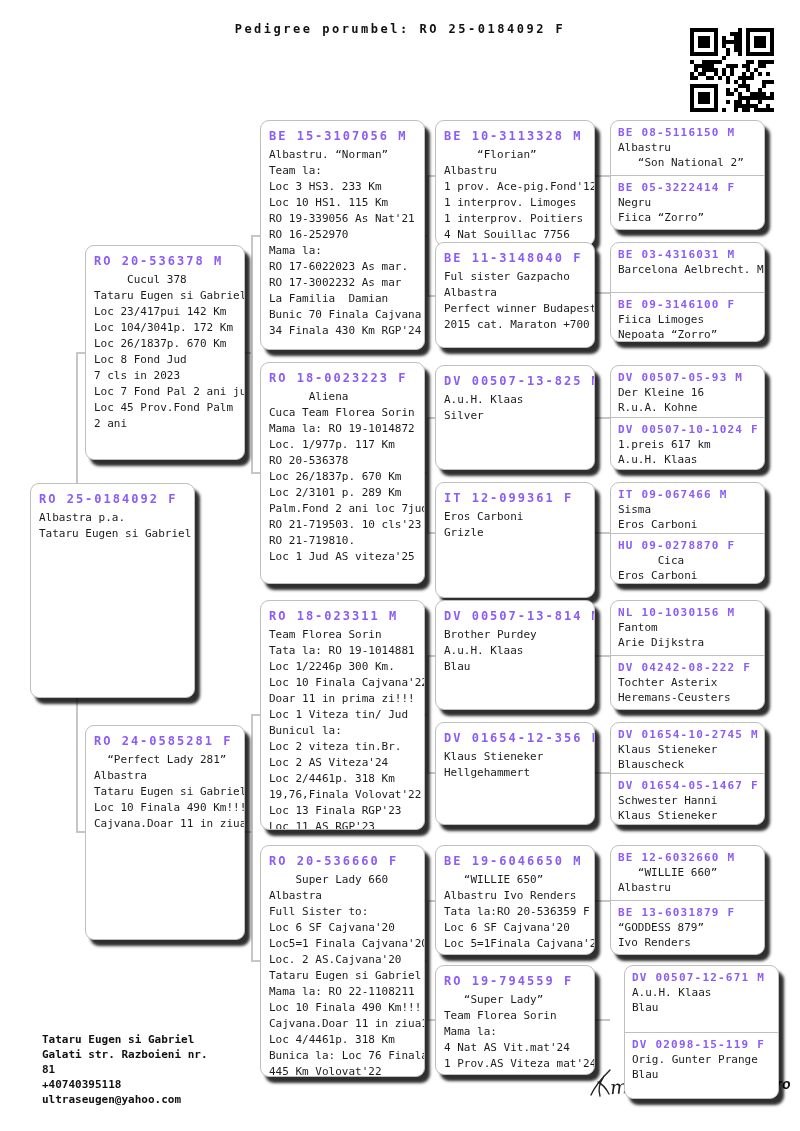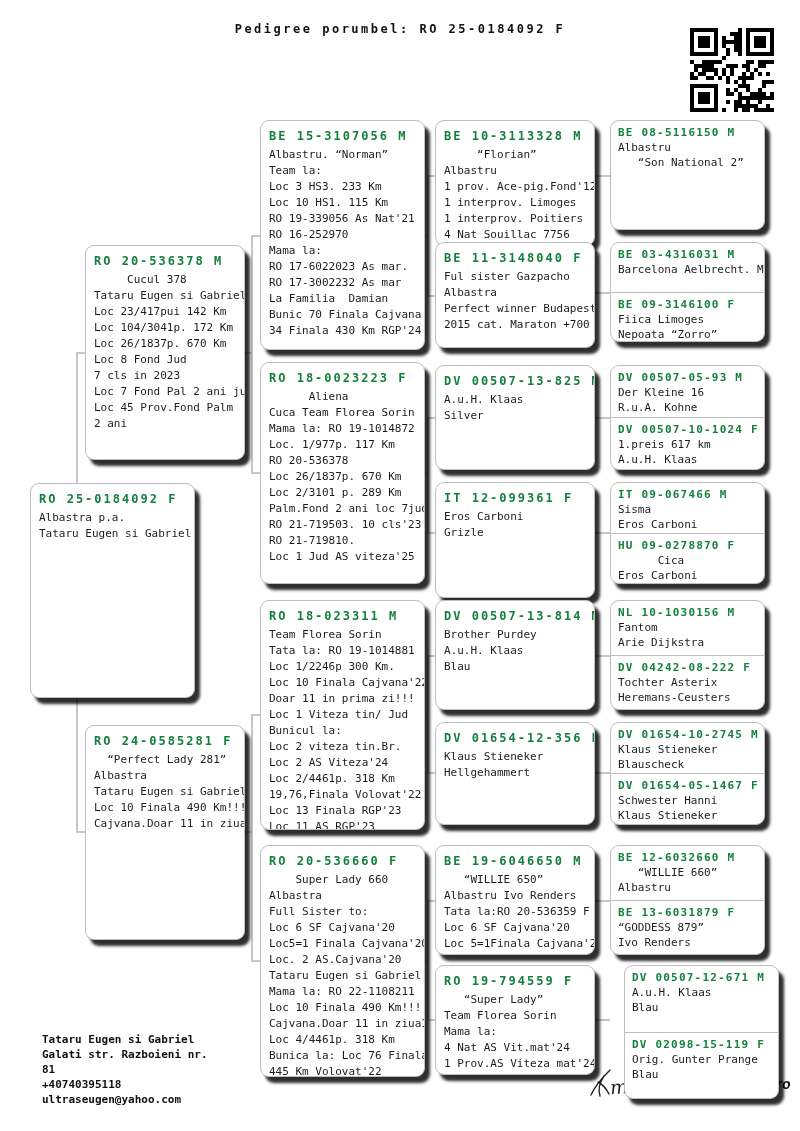--- a/index.html
+++ b/index.html
@@ -4,21 +4,21 @@
 <style>
   html,body{margin:0;padding:0;background:#fff;}
   #page{position:relative;width:800px;height:1131px;background:#fff;overflow:hidden;
         font-family:"DejaVu Sans Mono","Liberation Mono",monospace;}
   #title{position:absolute;left:0;top:22px;width:800px;text-align:center;
          font-size:12px;font-weight:bold;letter-spacing:2.5px;color:#111;}
   #qr{position:absolute;left:690px;top:28px;width:84px;height:84px;}
   .cline{position:absolute;background:#c6c6c6;z-index:1;}
   .box,.pairbox{position:absolute;z-index:2;background:#fff;border:1px solid #bfbfbf;
         border-radius:9px;box-shadow:5px 6px 3px rgba(0,0,0,0.82);overflow:hidden;box-sizing:border-box;}
-  .ring{font-weight:bold;color:#15803d;font-size:12px;letter-spacing:2px;
+  .ring{font-weight:bold;color:#8b5cf6;font-size:12px;letter-spacing:2px;
         padding:8px 8px 2px 8px;white-space:pre;}
   .lines{padding:2px 6px 2px 8px;}
   .lines .ln{font-size:11px;line-height:16px;color:#1c1c1c;white-space:pre;}
   .pairbox{display:flex;flex-direction:column;}
   .half{flex:1;overflow:hidden;}
   .half.second{border-top:1px solid #bfbfbf;}
   .half .ring{font-size:11px;letter-spacing:1.2px;padding:5px 6px 1px 7px;}
   .half .lines{padding:0 5px 2px 7px;}
   .half .lines .ln{font-size:11px;line-height:15px;}
   #contact{position:absolute;left:42px;top:1032px;width:220px;}
@@ -389,20 +389,27 @@
   </div>
 
   <div class="pairbox" style="left:610px;top:120px;width:155px;height:110px">
     <div class="half">
       <div class="ring">BE 08-5116150 M</div>
       <div class="lines">
           <div class="ln">Albastru</div>
           <div class="ln">   “Son National 2”</div>
         </div>
     </div>
+    <div class="half second">
+      <div class="ring">BE 05-3222414 F</div>
+      <div class="lines">
+          <div class="ln">Negru</div>
+          <div class="ln">Fiica “Zorro”</div>
+        </div>
+    </div>
   </div>
   <div class="pairbox" style="left:610px;top:242px;width:155px;height:100px">
     <div class="half">
       <div class="ring">BE 03-4316031 M</div>
       <div class="lines">
           <div class="ln">Barcelona Aelbrecht. M.</div>
         </div>
     </div>
     <div class="half second">
       <div class="ring">BE 09-3146100 F</div>

